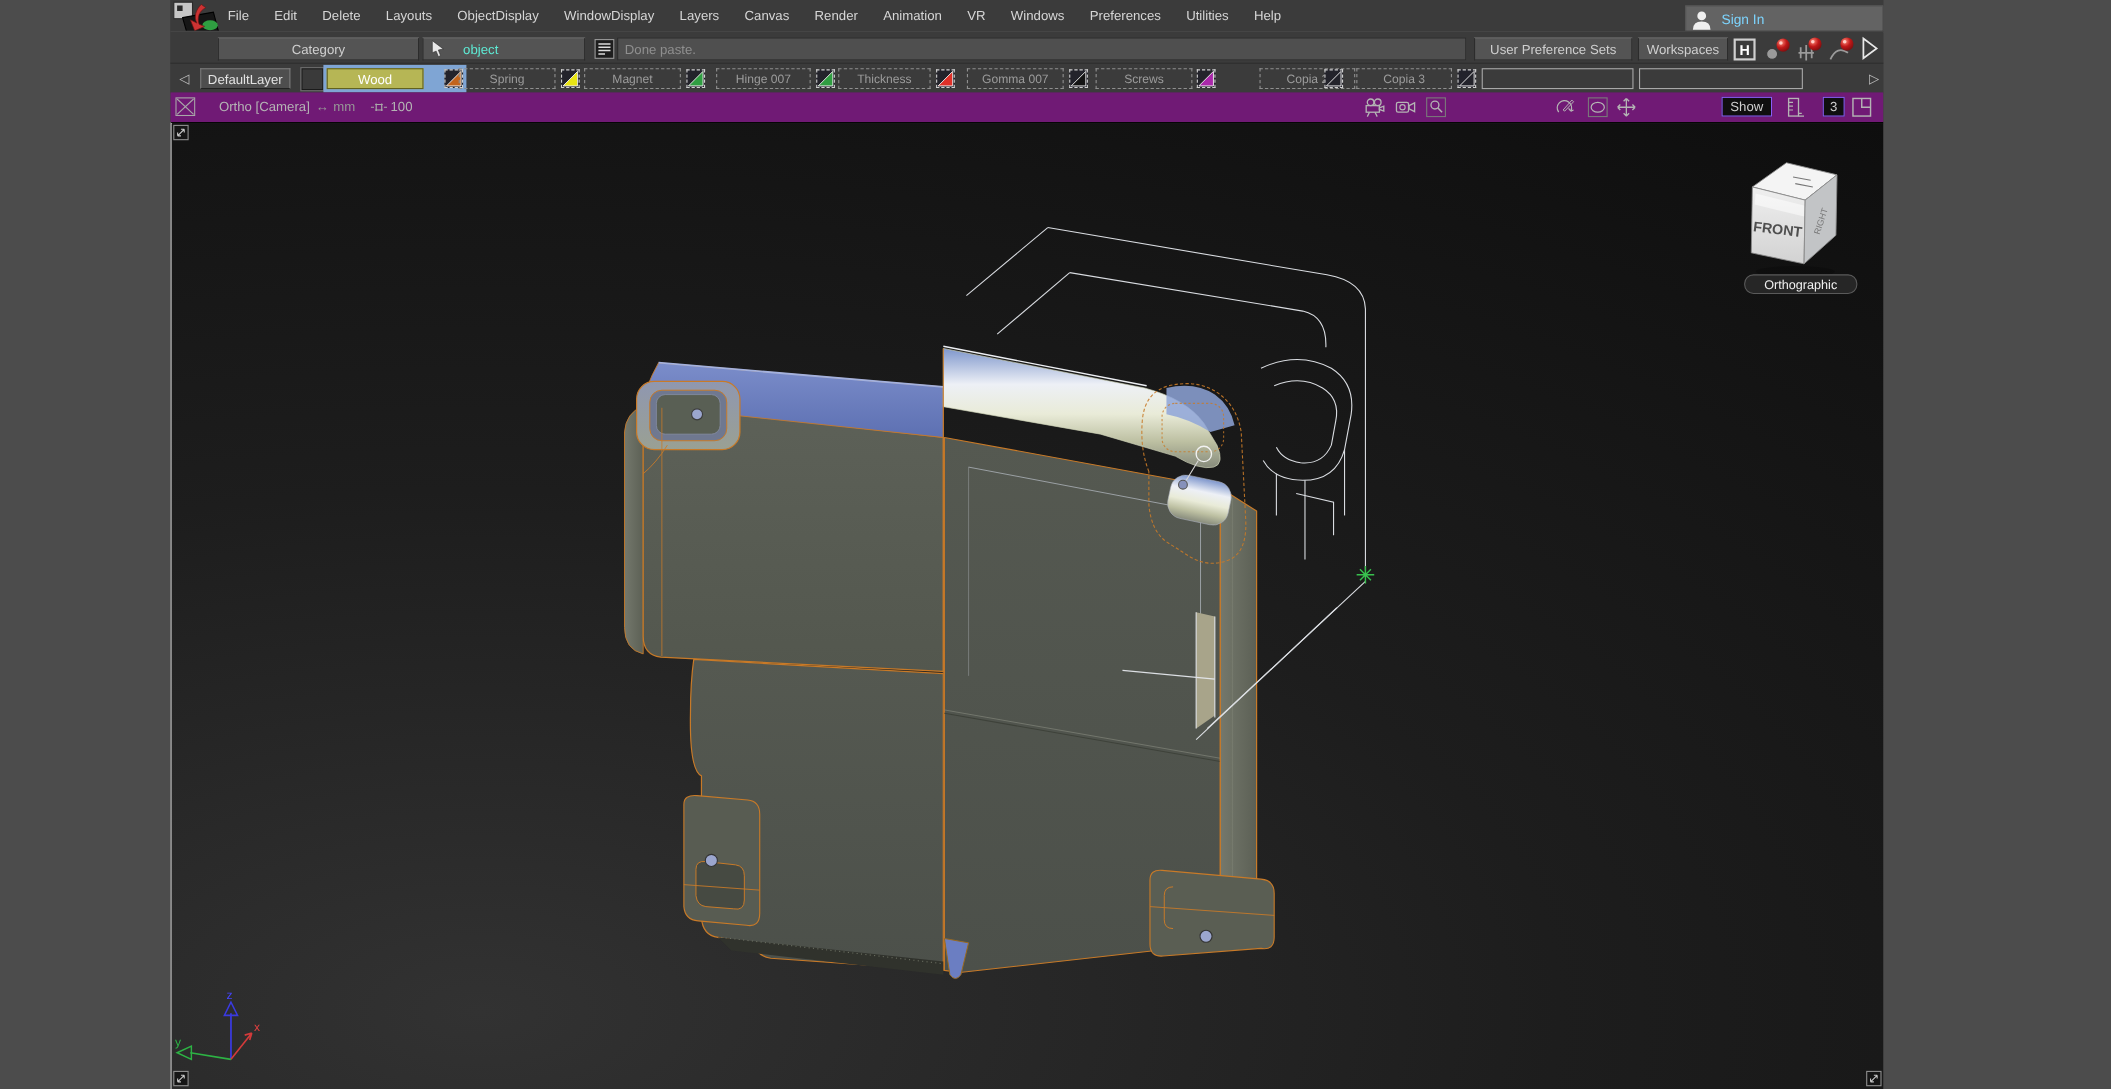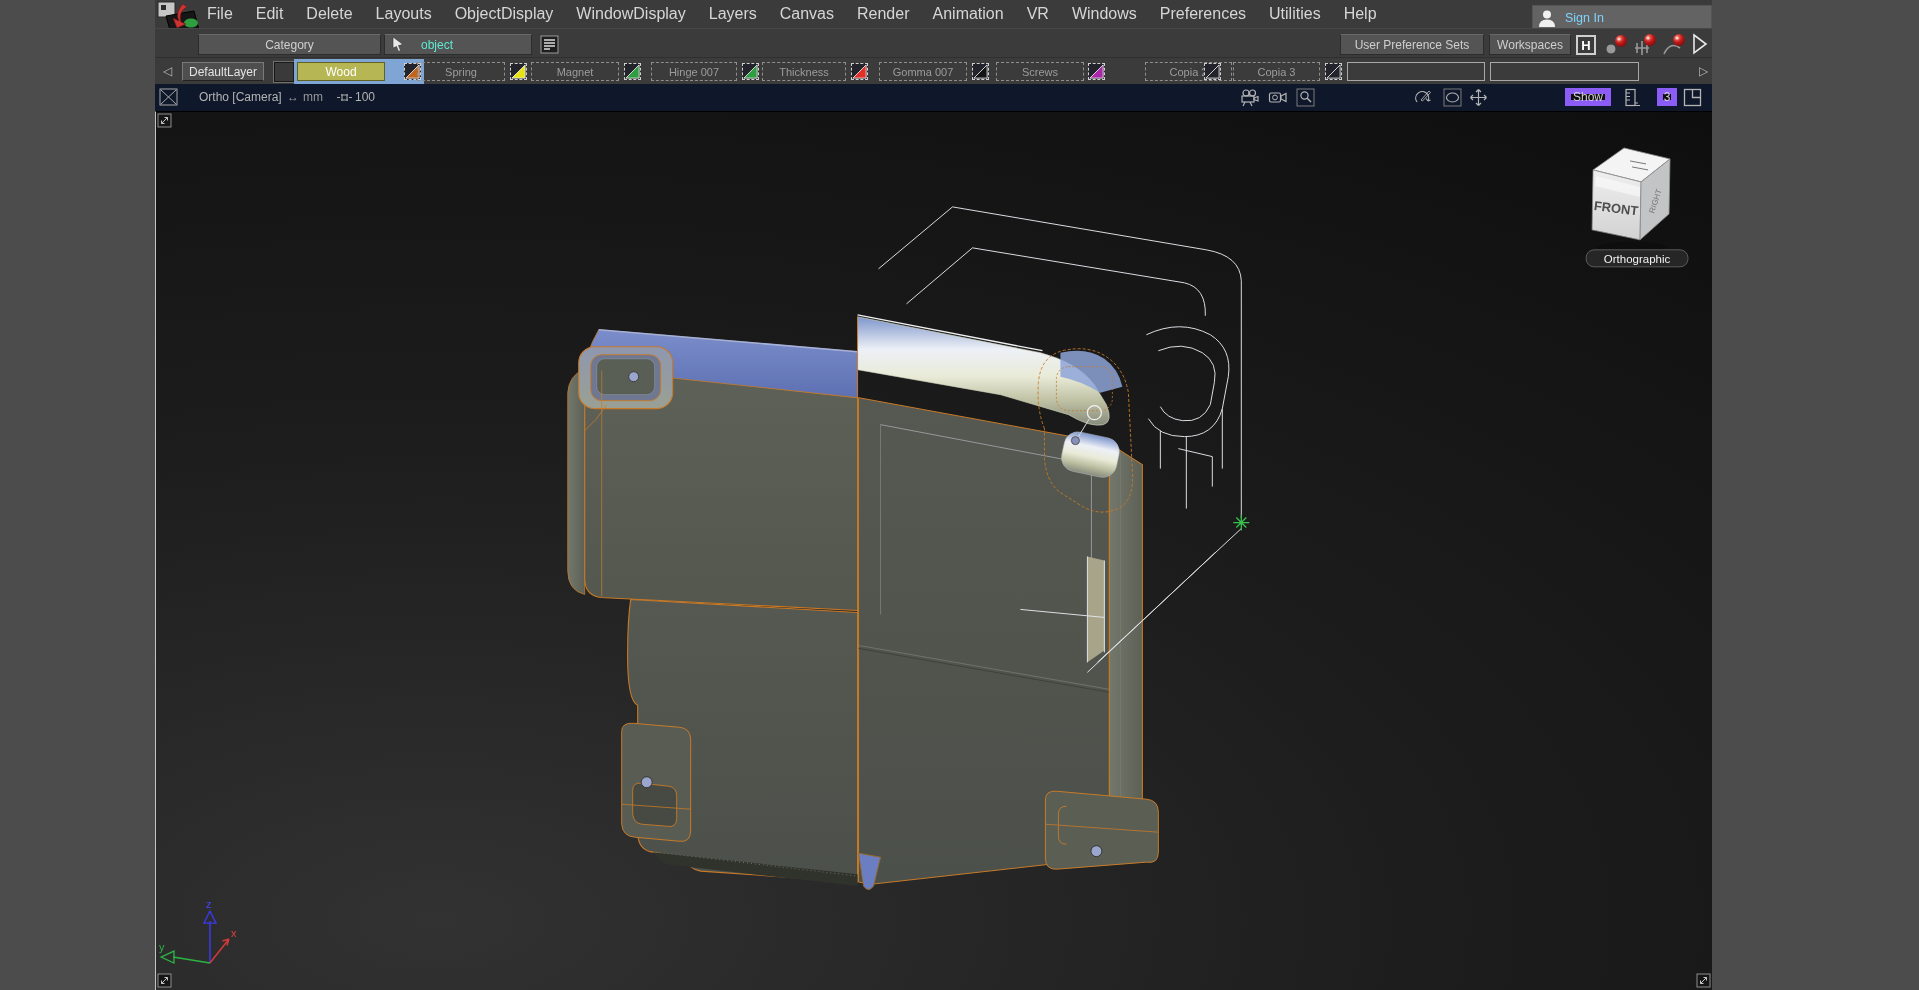--- a/index.html
+++ b/index.html
@@ -1,20 +1,20 @@
 <!DOCTYPE html>
 <html><head>
 <meta charset="utf-8">
 <style>
   html,body{margin:0;padding:0;background:#4c4c4c;width:1919px;height:990px;overflow:hidden;
     font-family:"Liberation Sans",sans-serif;-webkit-font-smoothing:antialiased;}
   .app{position:absolute;left:155px;top:0;width:1557px;height:990px;background:#3b3b3b;}
   .menubar{position:absolute;left:0;top:0;width:100%;height:28px;background:#3b3b3b;}
   .menu-items{position:absolute;left:52px;top:0;height:28px;display:flex;align-items:center;gap:23px;}
-  .menu-items span{color:#d6d6d6;font-size:16px;cursor:default;}
+  .menu-items span{color:#d6d6d6;font-size:12px;cursor:default;}
   .logo{position:absolute;left:1px;top:0;width:46px;height:41px;}
   .screen-label{position:absolute;left:0;top:40px;width:48px;text-align:center;color:#e2e2e2;font-size:12px;}
   .signin{position:absolute;left:1377px;top:5px;width:180px;height:25px;background:#636363;
     display:flex;align-items:center;gap:8px;padding-left:4px;box-sizing:border-box;border:1px solid #555;}
   .signin span{color:#7dd3fc;font-size:12.5px;}
   .row2{position:absolute;left:0;top:28px;width:100%;height:29px;background:#3b3b3b;border-top:1px solid #474747;}
   .btn2{position:absolute;height:21px;top:5px;background:#545454;border:1px solid #2c2c2c;border-top-color:#686868;
     color:#cfcfcf;font-size:12px;display:flex;align-items:center;justify-content:center;box-sizing:border-box;}
   .field2{position:absolute;height:21px;top:5px;background:#4f4f4f;border:1px solid #2c2c2c;color:#8f8f8f;
     font-size:12px;display:flex;align-items:center;box-sizing:border-box;padding-left:6px;}
@@ -28,23 +28,23 @@
   .tab.dashed{border:1px dashed #8f8f8f;}
   .tab.solid{background:#4e4e4e;border:1px solid #7a7a7a;border-bottom-color:#222;color:#e2e2e2;font-size:12px;}
   .swatch{position:absolute;top:5px;width:17px;height:17px;background:#23232b;border:1px dashed #cfcfcf;box-sizing:border-box;}
   .swatch svg{display:block;width:100%;height:100%;}
   .sq{position:absolute;left:119px;top:4px;width:18px;height:18px;background:#3a3a3a;border:1px solid #191919;outline:1px solid #6e6e6e;}
   .active-wrap{position:absolute;left:139px;top:1px;height:25px;background:#7fa5d4;display:flex;align-items:center;gap:19px;padding:0 3px;}
   .tab-wood{width:88px;height:19px;background:#b6b655;border:1px solid #62621f;color:#fff;font-size:12px;
     display:flex;align-items:center;justify-content:center;box-sizing:border-box;}
   .swatch.inwrap{position:static;}
   .slot{position:absolute;top:4px;height:19px;border:1px solid #a8a8a8;box-sizing:border-box;background:transparent;}
-  .vheader{position:absolute;left:0;top:84px;width:100%;height:27px;background:#0f172a;}
+  .vheader{position:absolute;left:0;top:84px;width:100%;height:27px;background:#701a75;}
   .vh-text{position:absolute;color:#b4b4b4;font-size:12px;top:6px;}
-  .vh-btn{position:absolute;top:4px;height:18px;border:6px solid #8b5cf6;background:#0f0f0f;color:#cfcfcf;font-size:12px;
+  .vh-btn{position:absolute;top:4px;height:18px;border:1px solid #8b5cf6;background:#0f0f0f;color:#cfcfcf;font-size:12px;
     display:flex;align-items:center;justify-content:center;box-sizing:border-box;}
   .viewport{position:absolute;left:0;top:111px;width:1557px;height:879px;
     background:radial-gradient(140% 120% at 18% 92%,#323232 0%,#1d1d1d 45%,#0d0d0d 100%);
     border-left:1px solid #c4c4c4;border-top:1px solid #000;box-sizing:border-box;}
   .viewport svg.scene{position:absolute;left:0;top:0;width:100%;height:100%;}
   svg text{font-family:"Liberation Sans",sans-serif;}
 </style>
 </head>
 <body>
 
@@ -96,20 +96,21 @@
         <path d="M2,1 L12,8.5 L7.5,9.5 L9.5,14.5 L7.5,15.5 L5.5,10.5 L2,12 Z" fill="#e8e8e8" stroke="#333" stroke-width="0.6"></path>
       </svg>
       <span>object</span>
     </div>
     <div class="iconbox" style="left:385px;">
       <svg width="19" height="19" viewBox="0 0 19 19">
         <rect x="1" y="1" width="17" height="17" fill="#1e1e1e" stroke="#9a9a9a"></rect>
         <path d="M4,5 H15 M4,8 H15 M4,11 H15 M4,14 H10" stroke="#dcdcdc" stroke-width="1.4" fill="none"></path>
       </svg>
     </div>
+    <div class="field2" style="left:406px;width:772px;">Done paste.</div>
     <div class="btn2" style="left:1185px;width:144px;">User Preference Sets</div>
     <div class="btn2" style="left:1334px;width:82px;">Workspaces</div>
     <div class="hbtn">H</div>
     <div class="iconbox" style="left:1448px;top:4px;">
       <svg width="26" height="24" viewBox="0 0 26 24">
         <defs>
             <radialGradient id="gr1" cx="0.35" cy="0.3" r="0.9">
           <stop offset="0" stop-color="#ff8a78"></stop>
               <stop offset="0.45" stop-color="#c01818"></stop>
               <stop offset="1" stop-color="#5e0a0a"></stop>

